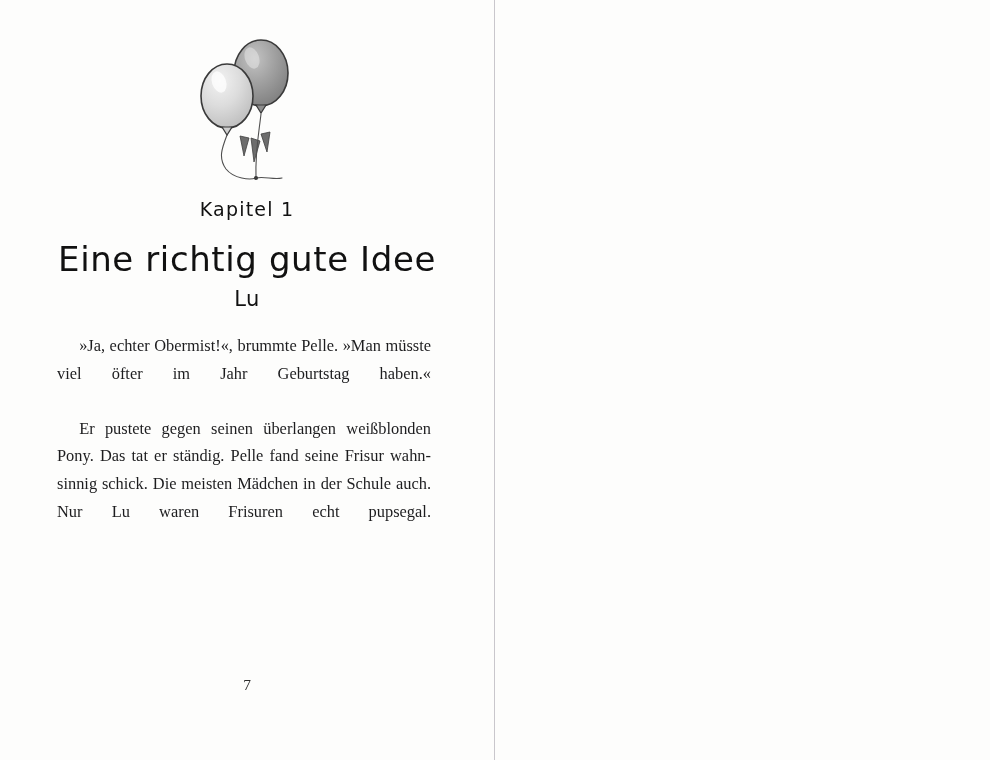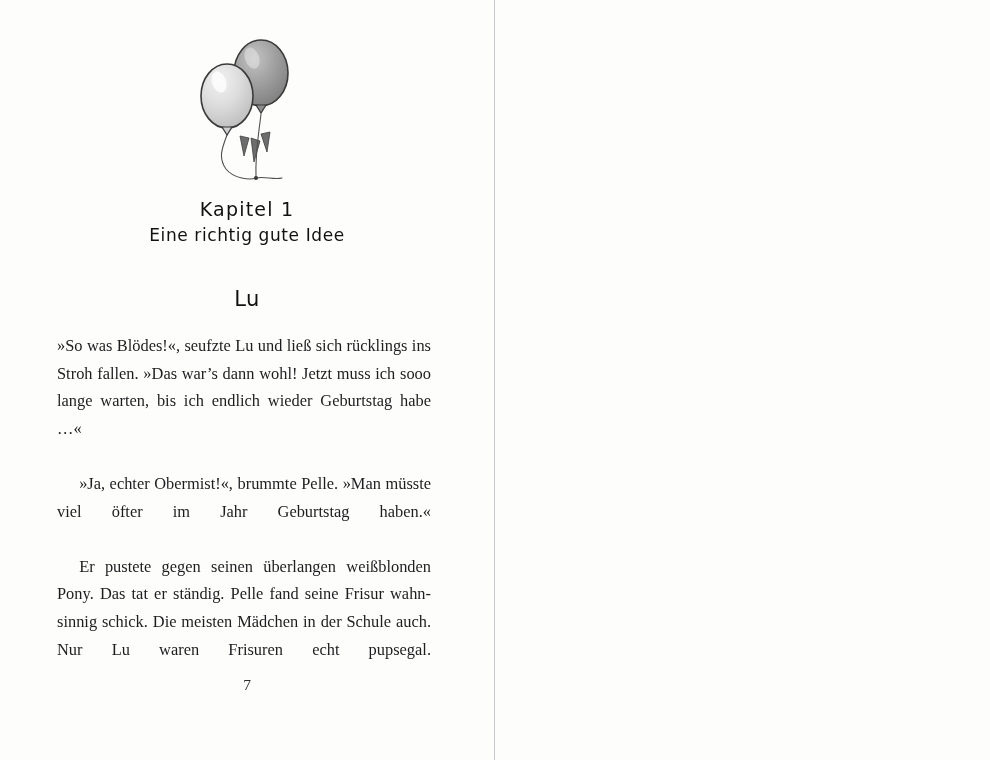--- a/index.html
+++ b/index.html
@@ -61,22 +61,22 @@
     font-family: "DejaVu Sans", "Liberation Sans", sans-serif;
     color: #111111;
   }
   #chapter-number {
     top: 198px;
     font-size: 19px;
     letter-spacing: 1.2px;
     font-weight: 400;
   }
   #chapter-title {
-    top: 225px;
-    font-size: 17px;
+    top: 239px;
+    font-size: 34px;
     letter-spacing: 0.6px;
     font-weight: 400;
   }
   #narrator-name {
     top: 287px;
     font-size: 21px;
     letter-spacing: 0.5px;
     font-weight: 400;
   }
 
@@ -173,21 +173,20 @@
       </svg>
     </div>
 
     <div class="heading-block" id="chapter-number">Kapitel  1</div>
 
     <div class="heading-block" id="chapter-title">Eine richtig gute Idee</div>
 
     <div class="heading-block" id="narrator-name">Lu</div>
 
     <div class="body-column" id="left-body">
-      <p class="no-indent">»So was Blödes!«, seufzte Lu und ließ sich rücklings ins Stroh fallen. »Das war’s dann wohl! Jetzt muss ich sooo lange warten, bis ich endlich wieder Geburtstag habe …«</p>
       <p>»Ja, echter Obermist!«, brummte Pelle. »Man müss­te viel öfter im Jahr Geburtstag haben.«</p>
       <p>Er pustete gegen seinen überlangen weißblonden Pony. Das tat er ständig. Pelle fand seine Frisur wahn­sinnig schick. Die meisten Mädchen in der Schule auch. Nur Lu waren Frisuren echt pupsegal.</p>
     </div>
 
     <div id="page-number">7</div>
   </div>
 
   <div id="spine-divider"></div>
 
   <div class="page" id="page-right">

